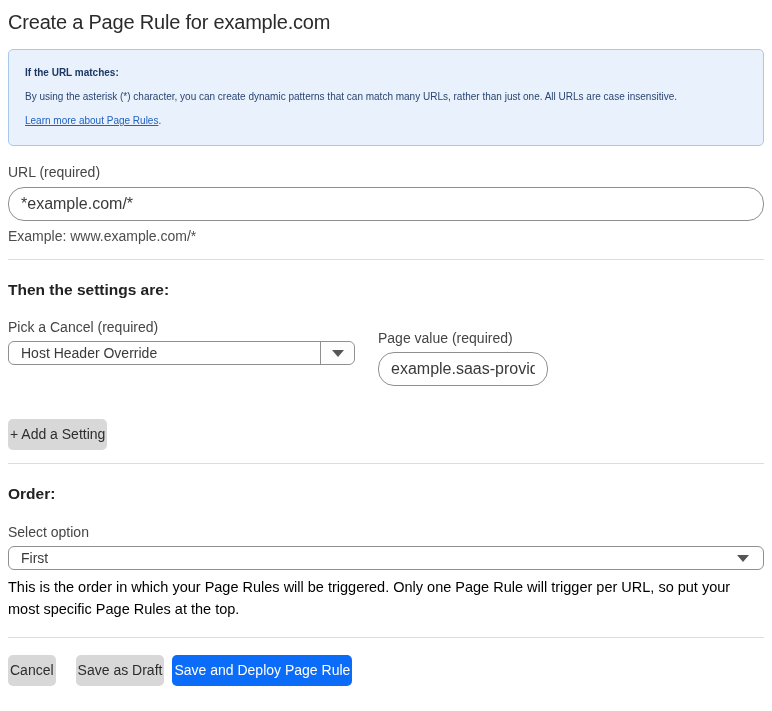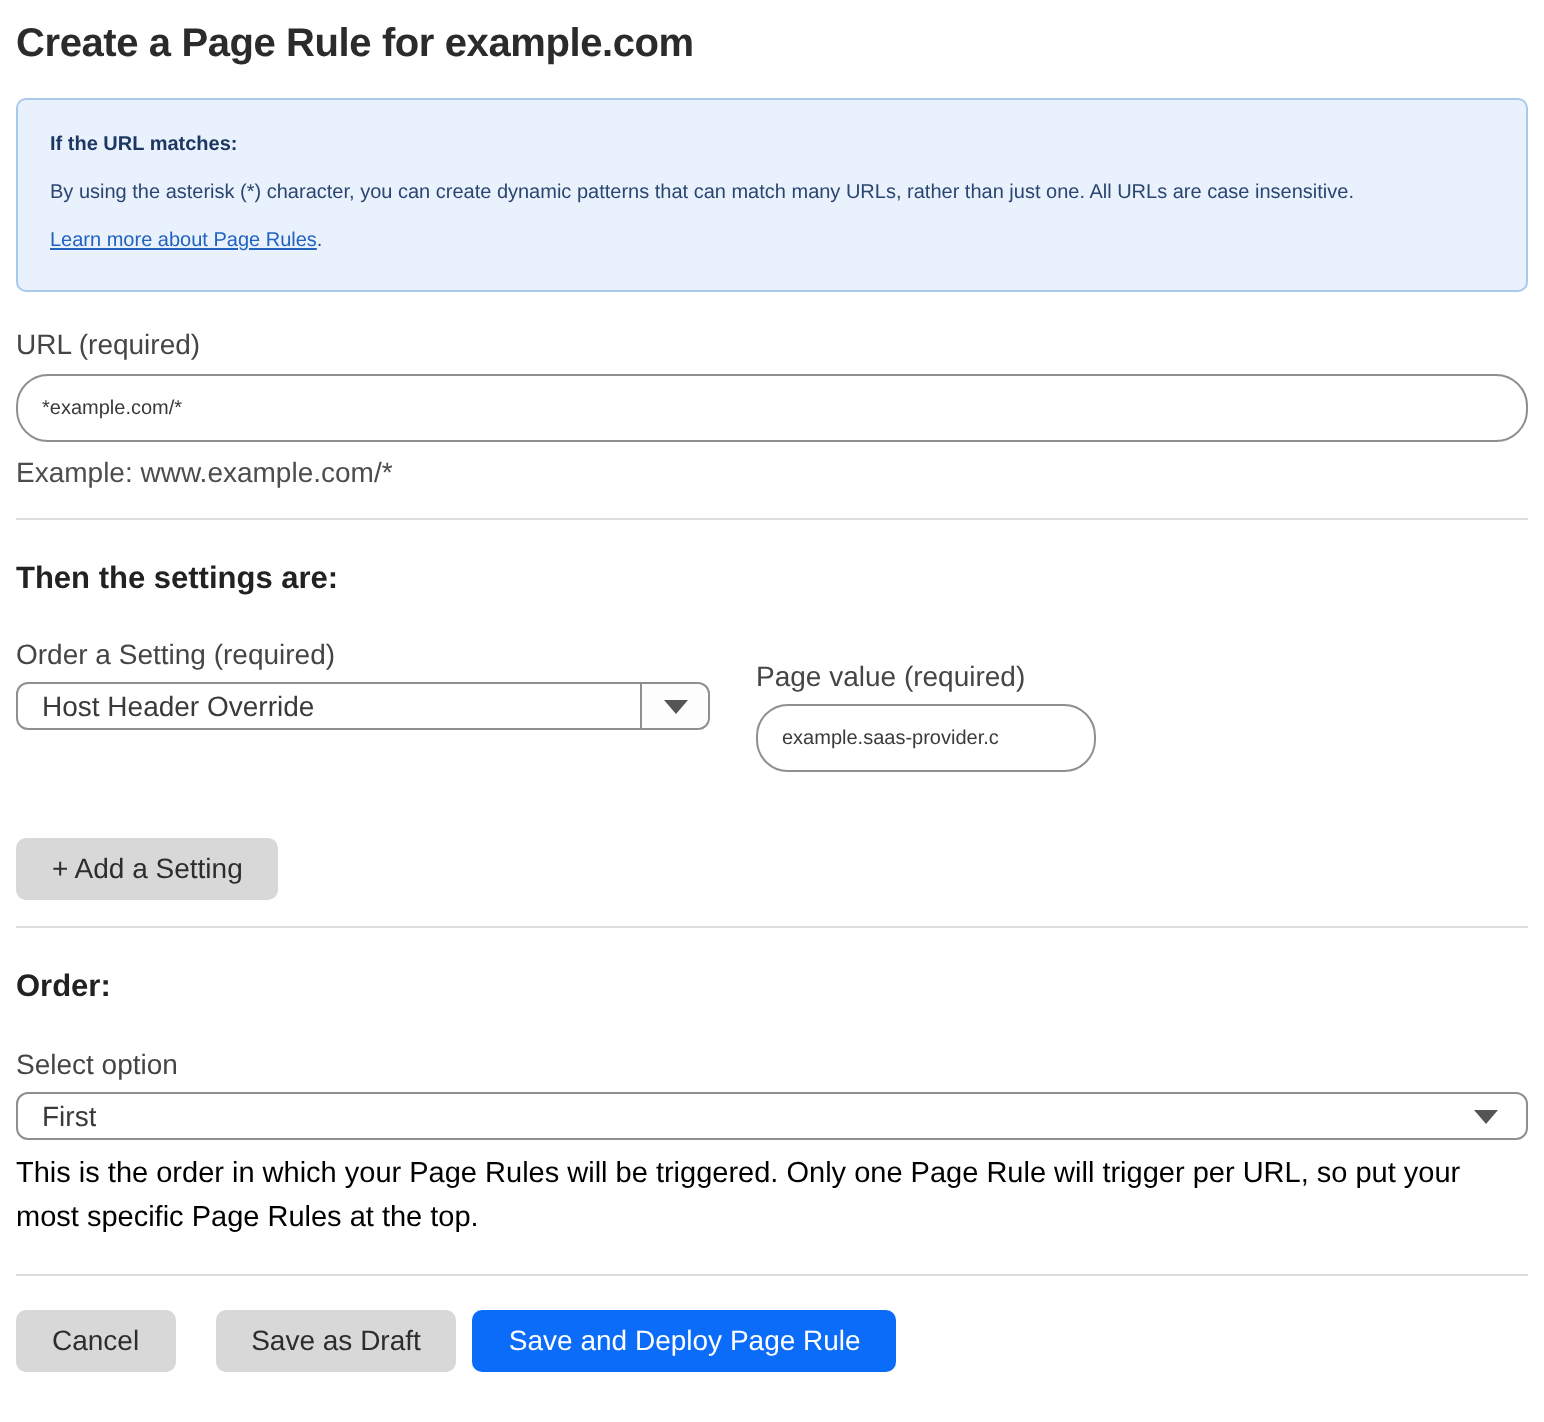--- a/index.html
+++ b/index.html
@@ -10,21 +10,21 @@
     color: #333;
   }
   .page {
     width: 772px;
     min-height: 711px;
     padding: 8px 8px 12px 8px;
   }
   h1.page-title {
     font-size: 20px;
     line-height: 28px;
-    font-weight: bold;
+    font-weight: normal;
     color: #2b2b2b;
     letter-spacing: -0.2px;
   }
   .info-box {
     margin-top: 13px;
     background: #e9f2fc;
     border: 1px solid #a9c9ec;
     border-radius: 5px;
     padding: 11px 16px 12px 16px;
     font-size: 10px;
@@ -45,21 +45,21 @@
     color: #454545;
   }
   .url-label { margin-top: 18px; }
   .text-input {
     display: block;
     width: 100%;
     height: 34px;
     margin-top: 7px;
     padding: 0 12px;
     font-family: "Liberation Sans", sans-serif;
-    font-size: 10px;
+    font-size: 16px;
     color: #3a3a3a;
     border: 1px solid #8f8f8f;
     border-radius: 16px;
     background: #fff;
     outline: none;
   }
   .hint-text {
     margin-top: 7px;
     font-size: 14px;
     color: #4d4d4d;
@@ -124,21 +124,21 @@
   .value-input {
     width: 170px;
     height: 34px;
     margin-top: 6px;
     white-space: nowrap;
     overflow: hidden;
   }
   .btn {
     display: inline-block;
     height: 31px;
-    padding: 0 18px;
+    padding: 0 2px;
     font-family: "Liberation Sans", sans-serif;
     font-size: 14px;
     line-height: 29px;
     border: none;
     border-radius: 5px;
     cursor: pointer;
   }
   .btn-gray {
     background: #d8d8d8;
     color: #2d2d2d;
@@ -190,21 +190,21 @@
   <div class="field-label url-label">URL (required)</div>
   <input class="text-input" type="text" value="*example.com/*" style="">
   <div class="hint-text">Example: www.example.com/*</div>
 
   <hr class="divider divider-1">
 
   <div class="section-heading">Then the settings are:</div>
 
   <div class="settings-row">
     <div class="setting-col">
-      <div class="field-label">Order a Setting (required)</div>
+      <div class="field-label">Pick a Cancel (required)</div>
       <div class="select-box">
         <span class="select-value">Host Header Override</span>
         <span class="select-arrow-section">
           <span class="caret-down"></span>
         </span>
       </div>
     </div>
     <div class="value-col">
       <div class="field-label">Page value (required)</div>
       <input class="text-input value-input" type="text" value="example.saas-provider.c" style="">

